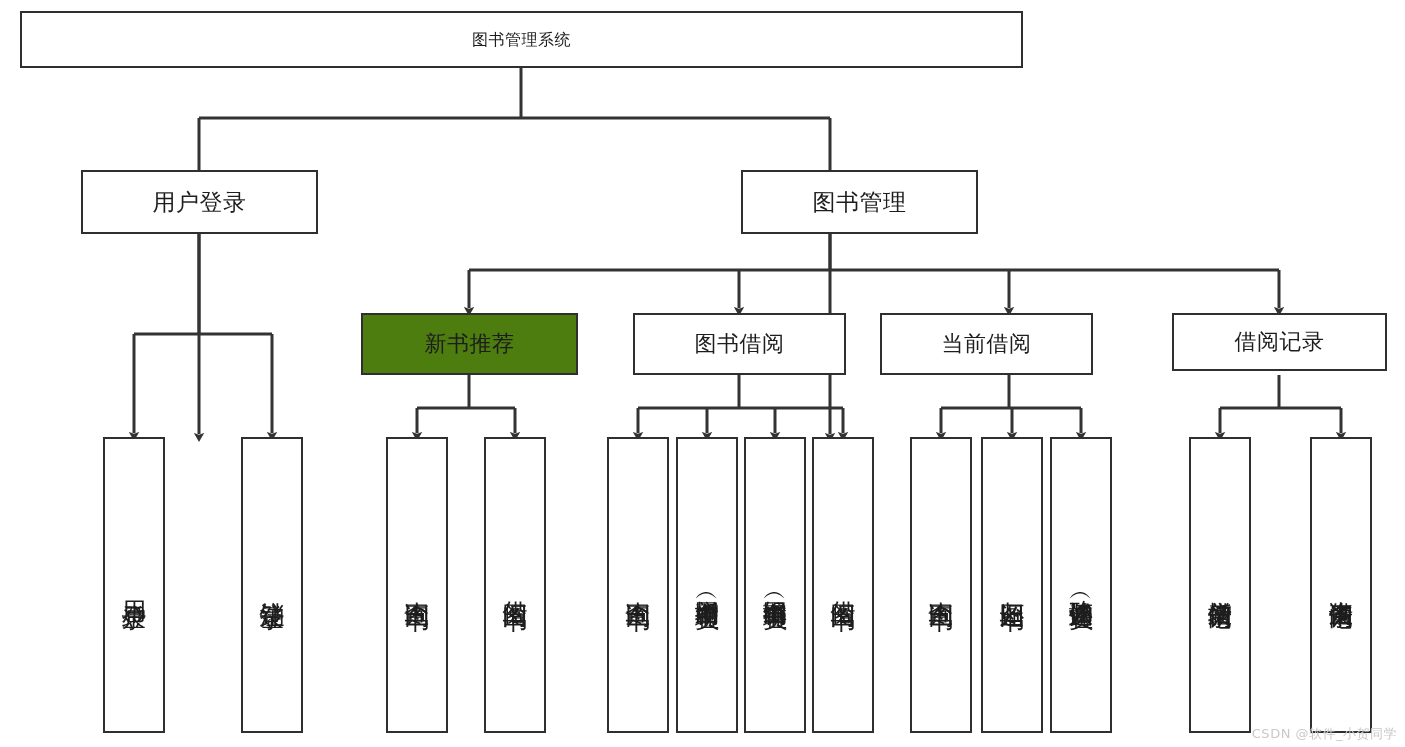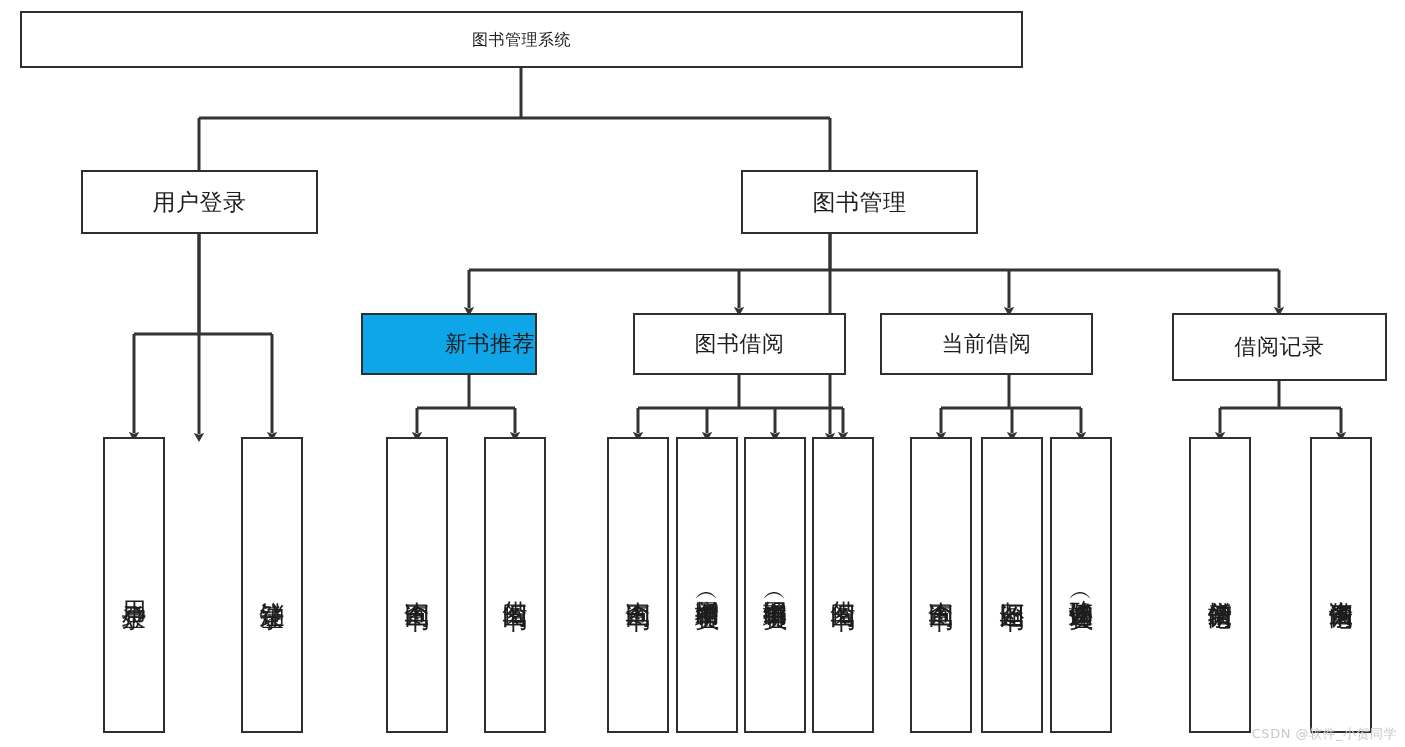--- a/index.html
+++ b/index.html
@@ -140,30 +140,30 @@
     <span class="label">图书管理系统</span>
   </div>
 
   <div class="node h tier2" id="node-user-login" style="left: 81px; top: 170px; width: 237px; height: 64px; border-color: rgb(47, 47, 47); background: rgb(255, 255, 255); color: rgb(29, 29, 29);">
     <span class="label">用户登录</span>
   </div>
   <div class="node h tier2" id="node-book-manage" style="left: 711px; top: 170px; width: 237px; height: 64px; border-color: rgb(47, 47, 47); background: rgb(255, 255, 255); color: rgb(29, 29, 29); margin-left: 30px;">
     <span class="label">图书管理</span>
   </div>
 
-  <div class="node h tier3" id="node-new-book-rec" style="left: 361px; top: 313px; width: 176px; height: 62px; border-color: rgb(47, 47, 47); background: #0ea5e9; color: rgb(29, 29, 29); justify-content: flex-end;">
+  <div class="node h tier3" id="node-new-book-rec" style="left: 361px; top: 313px; width: 217px; height: 62px; border-color: rgb(47, 47, 47); background: #4d7c0f; color: rgb(29, 29, 29);">
     <span class="label">新书推荐</span>
   </div>
   <div class="node h tier3" id="node-book-borrow" style="left: 633px; top: 313px; width: 213px; height: 62px; border-color: rgb(47, 47, 47); background: rgb(255, 255, 255); color: rgb(29, 29, 29);">
     <span class="label">图书借阅</span>
   </div>
   <div class="node h tier3" id="node-current-borrow" style="left: 880px; top: 313px; width: 213px; height: 62px; border-color: rgb(47, 47, 47); background: rgb(255, 255, 255); color: rgb(29, 29, 29);">
     <span class="label">当前借阅</span>
   </div>
-  <div class="node h tier3" id="node-borrow-record" style="left: 1172px; top: 313px; width: 215px; height: 68px; border-color: rgb(47, 47, 47); background: rgb(255, 255, 255); color: rgb(29, 29, 29);">
+  <div class="node h tier3" id="node-borrow-record" style="left: 1172px; top: 313px; width: 215px; height: 58px; border-color: rgb(47, 47, 47); background: rgb(255, 255, 255); color: rgb(29, 29, 29);">
     <span class="label">借阅记录</span>
   </div>
 
   <div id="leaf-host">
       <div class="node v" style="left: 103px; top: 437px; width: 62px; height: 296px; border-color: rgb(47, 47, 47); background: rgb(255, 255, 255); color: rgb(29, 29, 29);">
         <span class="label">用户登录</span>
       </div>
       <div class="node v" style="left: 241px; top: 437px; width: 62px; height: 296px; border-color: rgb(47, 47, 47); background: rgb(255, 255, 255); color: rgb(29, 29, 29);">
         <span class="label">注销登录</span>
       </div>

